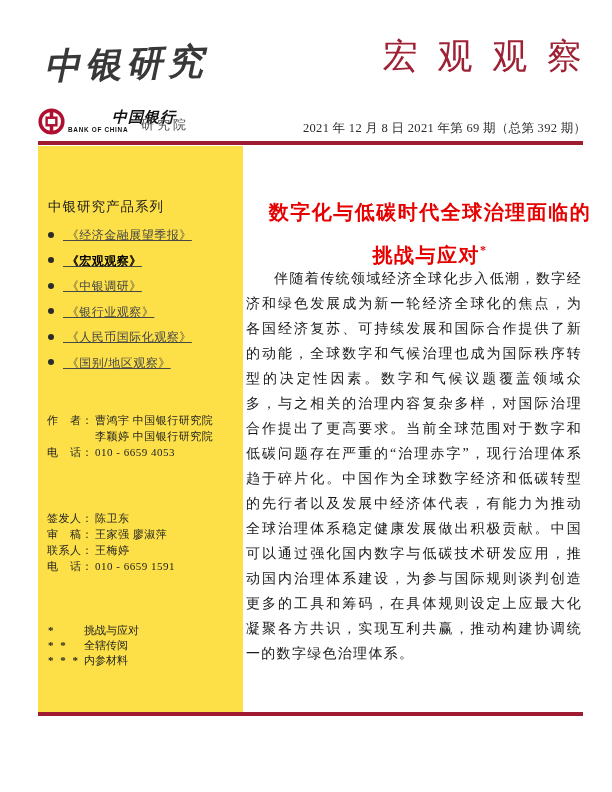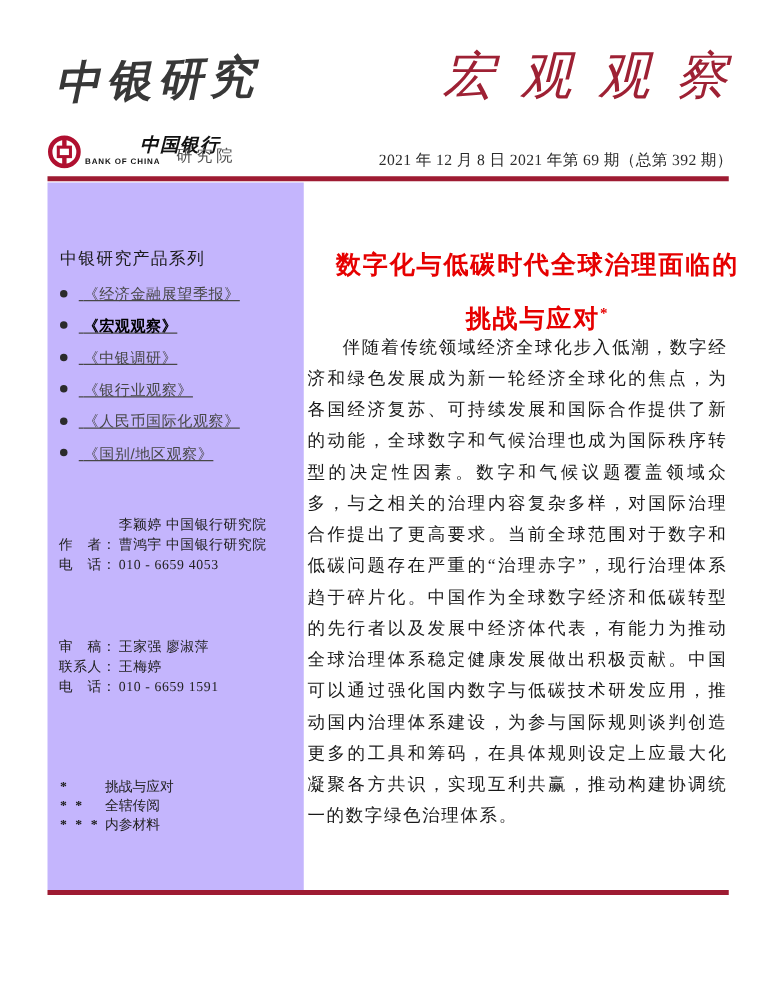--- a/index.html
+++ b/index.html
@@ -11,22 +11,22 @@
 
   
   .calligraphy {
     position:absolute; left:44px; top:40px;
     font-family:"DejaVu Serif", serif; font-style:italic; font-weight:bold;
     font-size:36px; color:#383838; letter-spacing:5px;
     transform:rotate(-2deg);
   }
   .pub-title {
     position:absolute; right:29px; top:33px;
-    font-size:41px; color:#9e2134; word-spacing:9px; letter-spacing:1px;
-    font-weight:400; white-space:nowrap;font-style:italic;
+    font-size:35px; color:#9e2134; word-spacing:9px; letter-spacing:1px;
+    font-weight:400; white-space:nowrap;
   }
 
   
   .logo-wrap { position:absolute; left:38px; top:108px; width:27px; height:27px; }
   .org-names { position:absolute; left:68px; top:110px; line-height:1; }
   .org-cn {
     font-size:15px; font-weight:bold; font-style:italic; color:#111;
     letter-spacing:1px; white-space:nowrap;margin-left:44px;
   }
   .org-en {
@@ -44,21 +44,21 @@
   .issue-info .issue-number { }
 
   
   .rule { position:absolute; left:38px; width:545px; height:3.5px; background:#9e1b32; }
   .rule-top { top:141px; }
   .rule-bottom { top:712px; }
 
   
   .sidebar {
     position:absolute; left:38px; top:146px; width:205px; height:566px;
-    background:#c4b5fd;
+    background:#fde047;
   }
   .series-title {
     position:absolute; left:10px; top:52px; font-size:13.5px; color:#1a1a1a;
     letter-spacing:1px; font-family:"Liberation Sans", sans-serif;
   }
   .series-list { position:absolute; left:10px; top:81px; list-style:none; }
   .series-item {
     font-size:12px; color:#474747; margin-bottom:8.5px; white-space:nowrap;
     font-family:"Liberation Sans", sans-serif; letter-spacing:0.5px;text-decoration:underline;
   }
@@ -145,34 +145,38 @@
         <span class="series-item-label">《人民币国际化观察》</span>
       </li>
       <li class="series-item">
         <span class="bullet"></span>
         <span class="series-item-label">《国别/地区观察》</span>
       </li>
     </ul>
 
     <div class="meta-block authors-block">
       <div class="meta-row">
+        <span class="meta-label">作　者：</span>
+        <span class="meta-value">曹鸿宇 中国银行研究院</span>
+      </div>
+      <div class="meta-row">
         <span class="meta-label"></span>
         <span class="meta-value">李颖婷 中国银行研究院</span>
       </div>
       <div class="meta-row">
-        <span class="meta-label">作　者：</span>
-        <span class="meta-value">曹鸿宇 中国银行研究院</span>
-      </div>
-      <div class="meta-row">
         <span class="meta-label">电　话：</span>
         <span class="meta-value">010 - 6659 4053</span>
       </div>
     </div>
 
     <div class="meta-block contacts-block">
+      <div class="meta-row">
+        <span class="meta-label">签发人：</span>
+        <span class="meta-value">陈卫东</span>
+      </div>
       <div class="meta-row">
         <span class="meta-label">审　稿：</span>
         <span class="meta-value">王家强 廖淑萍</span>
       </div>
       <div class="meta-row">
         <span class="meta-label">联系人：</span>
         <span class="meta-value">王梅婷</span>
       </div>
       <div class="meta-row">
         <span class="meta-label">电　话：</span>

